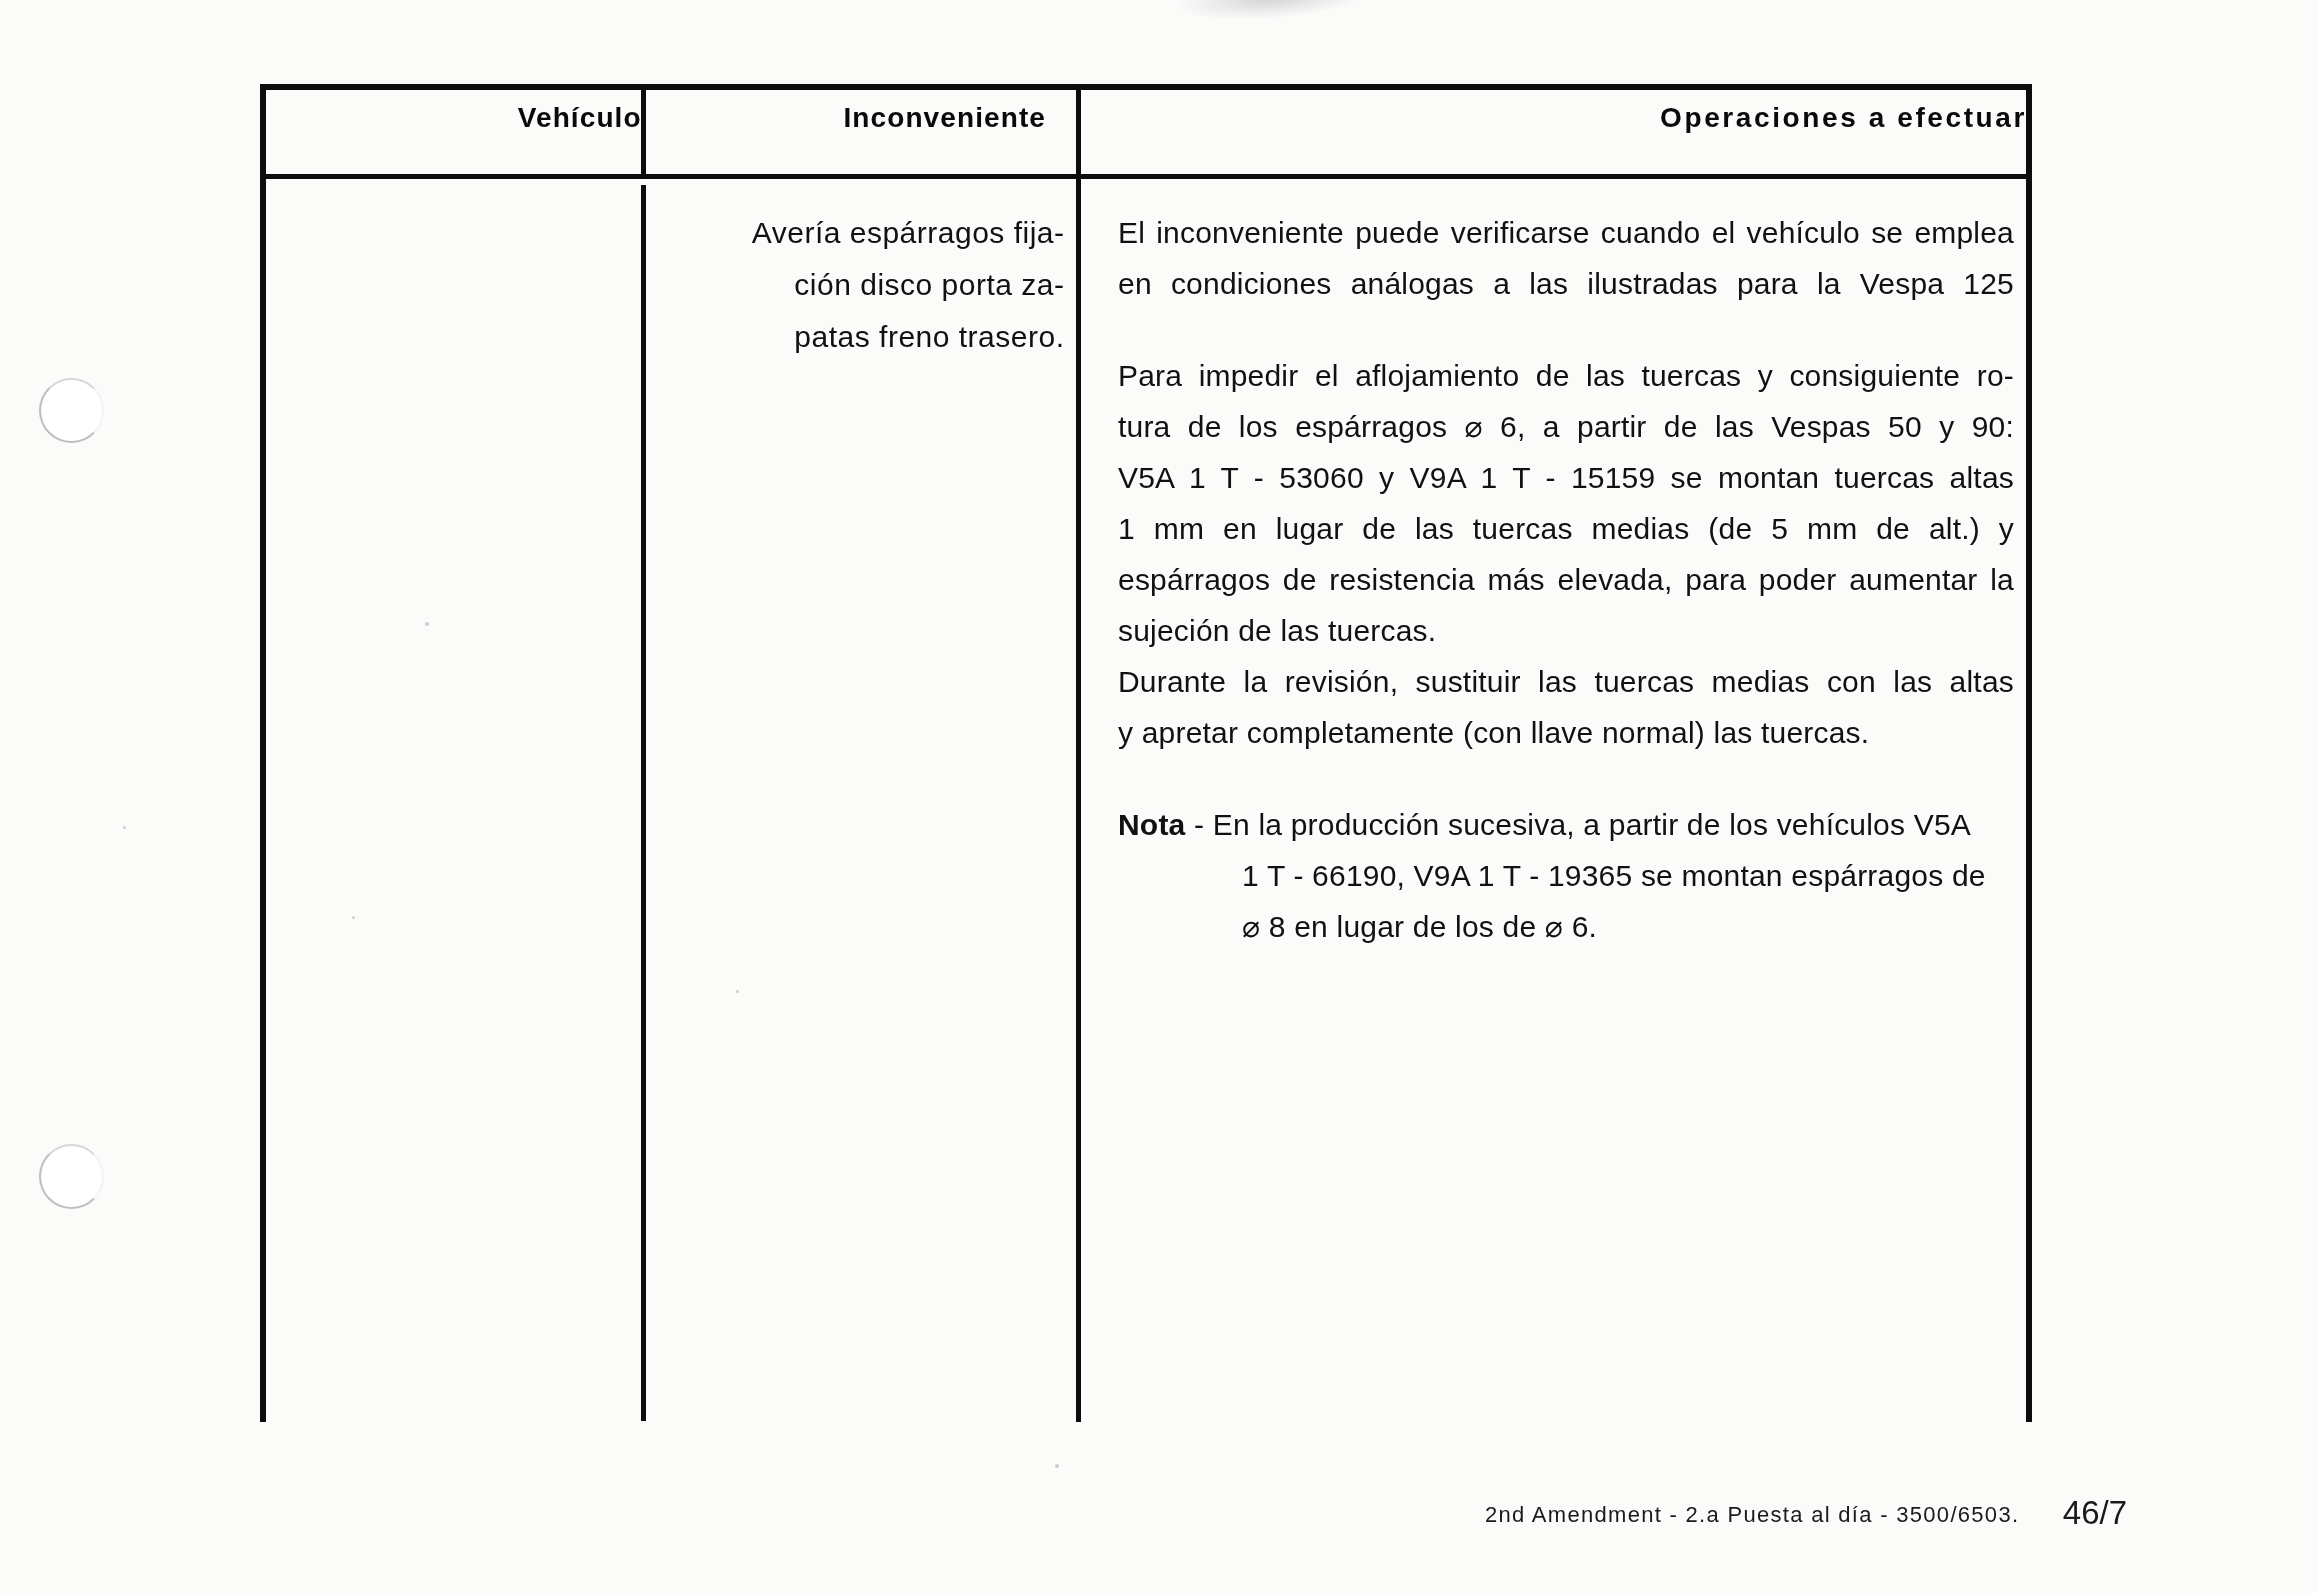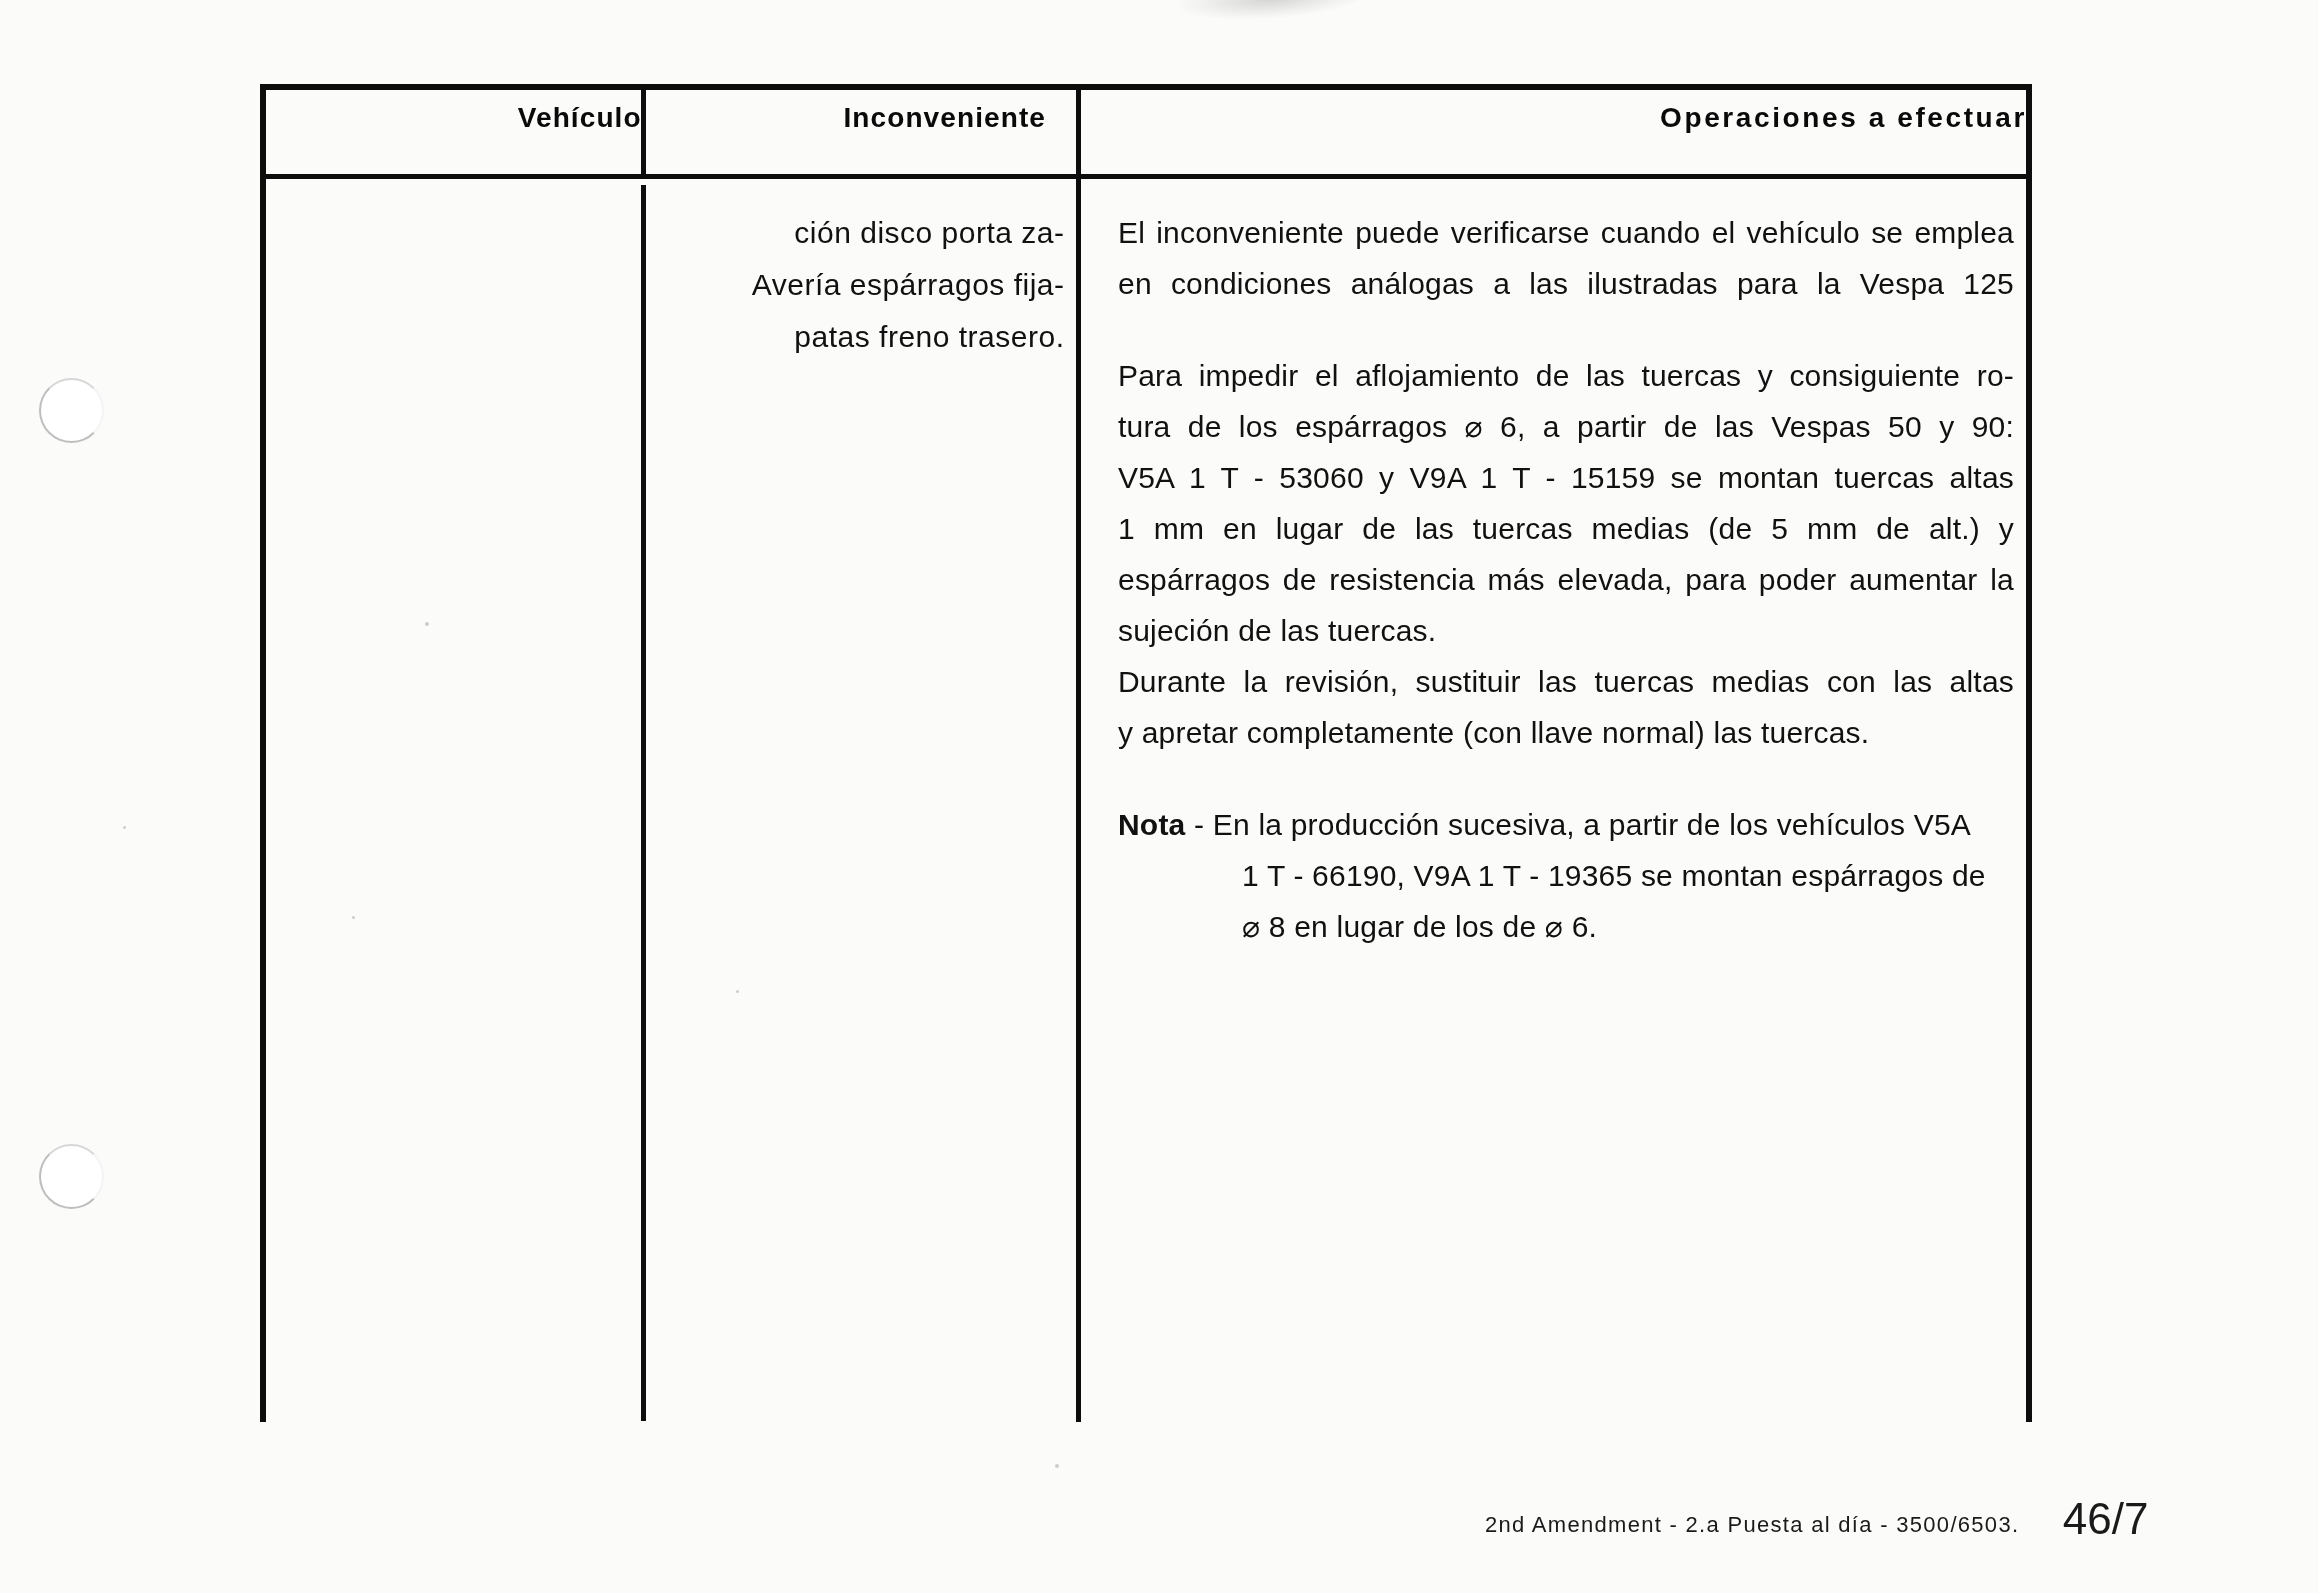--- a/index.html
+++ b/index.html
@@ -147,21 +147,21 @@
     width: 777px;
     font-size: 22px;
     letter-spacing: 1.3px;
     color: #1a1a1a;
     white-space: nowrap;
   }
   #footer-note { display: inline; }
   #page-number {
     display: inline-block;
     margin-left: 36px;
-    font-size: 44px;
+    font-size: 33px;
     letter-spacing: 0;
     vertical-align: -2.5px;
   }
   
   .speck {
     position: absolute;
     background: rgba(120,120,120,0.35);
     border-radius: 50%;
   }
 </style>
@@ -190,22 +190,22 @@
     <div class="rule-v" id="div1-top"></div>
     <div class="rule-v" id="div1-bottom"></div>
     <div class="rule-v" id="div2"></div>
 
     <div class="col-head" id="head-vehiculo">Vehículo</div>
     <div class="col-head" id="head-inconveniente">Inconveniente</div>
     <div class="col-head" id="head-operaciones">Operaciones  a  efectuar</div>
 
     <div id="col-inconveniente">
       <div class="entry">
+        <span class="note-line">Avería espárragos fija-</span>
         <span class="note-line">ción disco porta za-</span>
-        <span class="note-line">Avería espárragos fija-</span>
         <span class="note-line">patas freno trasero.</span>
       </div>
     </div>
 
     <div id="col-operaciones">
 
       <div class="para">
         <span class="jline">El inconveniente puede verificarse cuando el vehículo se emplea</span>
         <span class="jline">en condiciones análogas a las ilustradas para la Vespa 125</span>
       </div>

